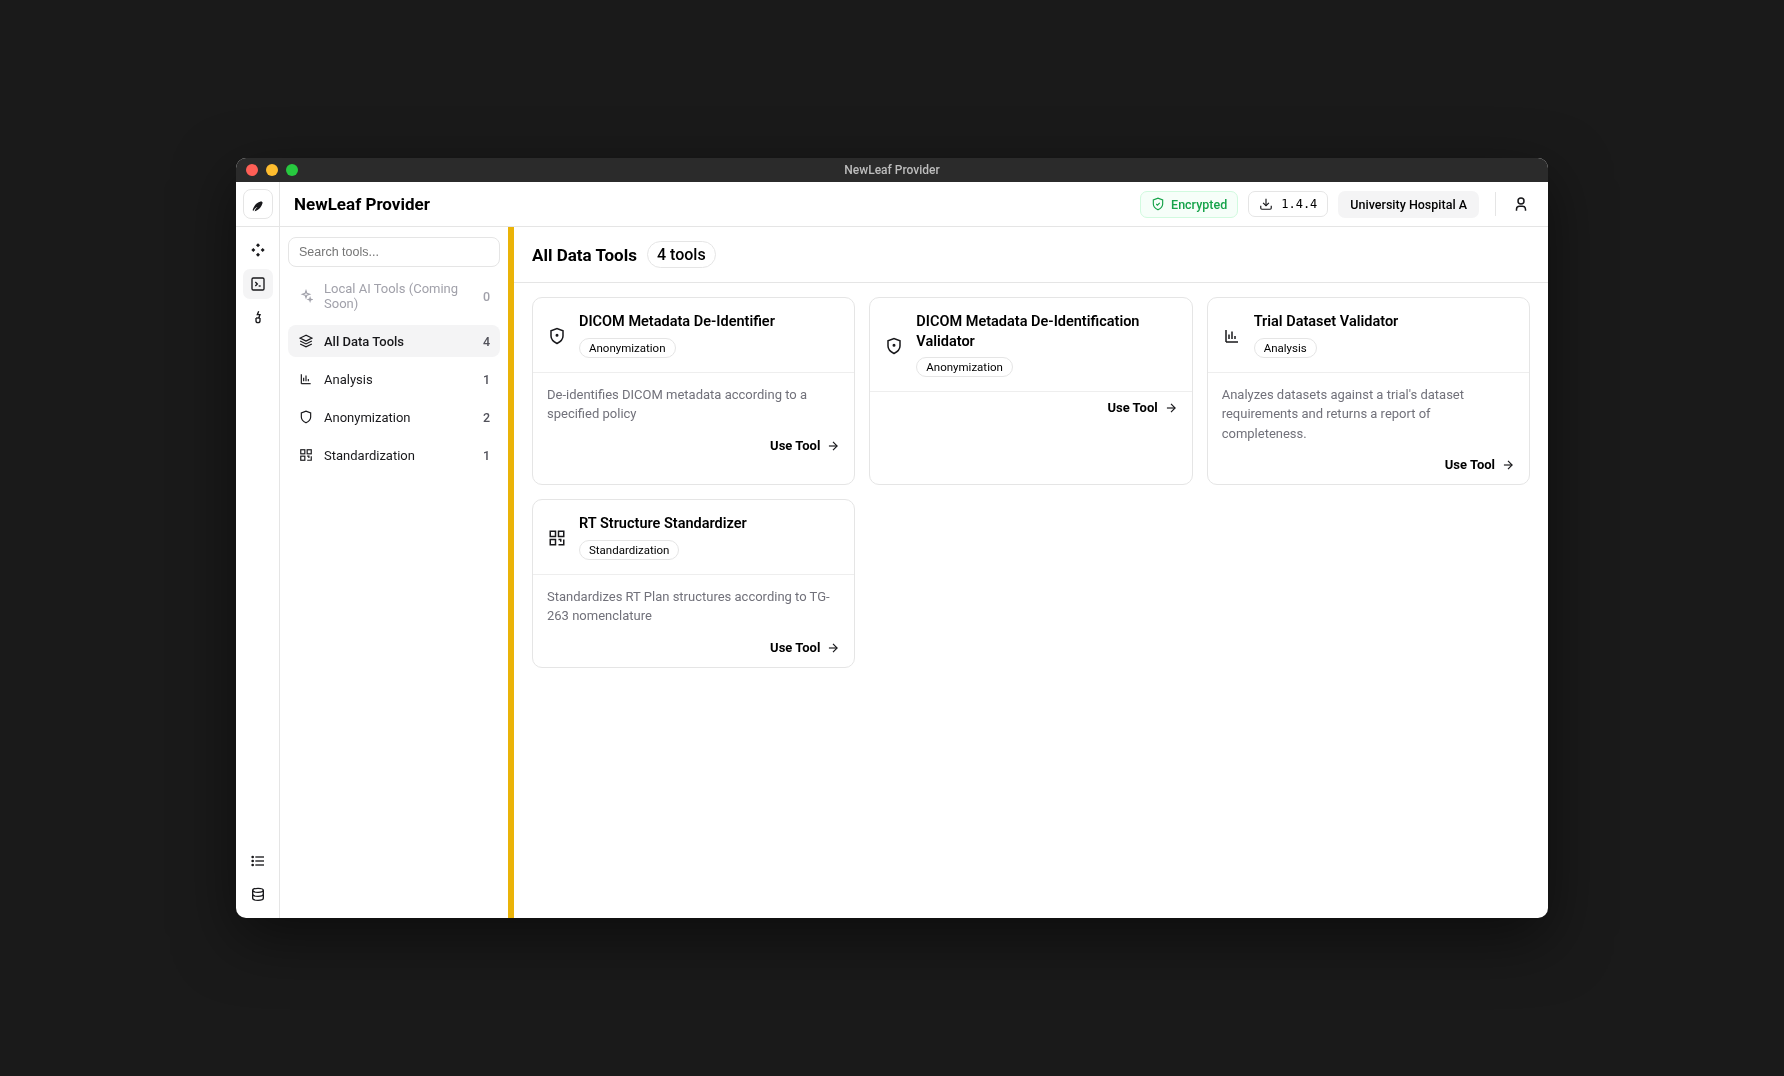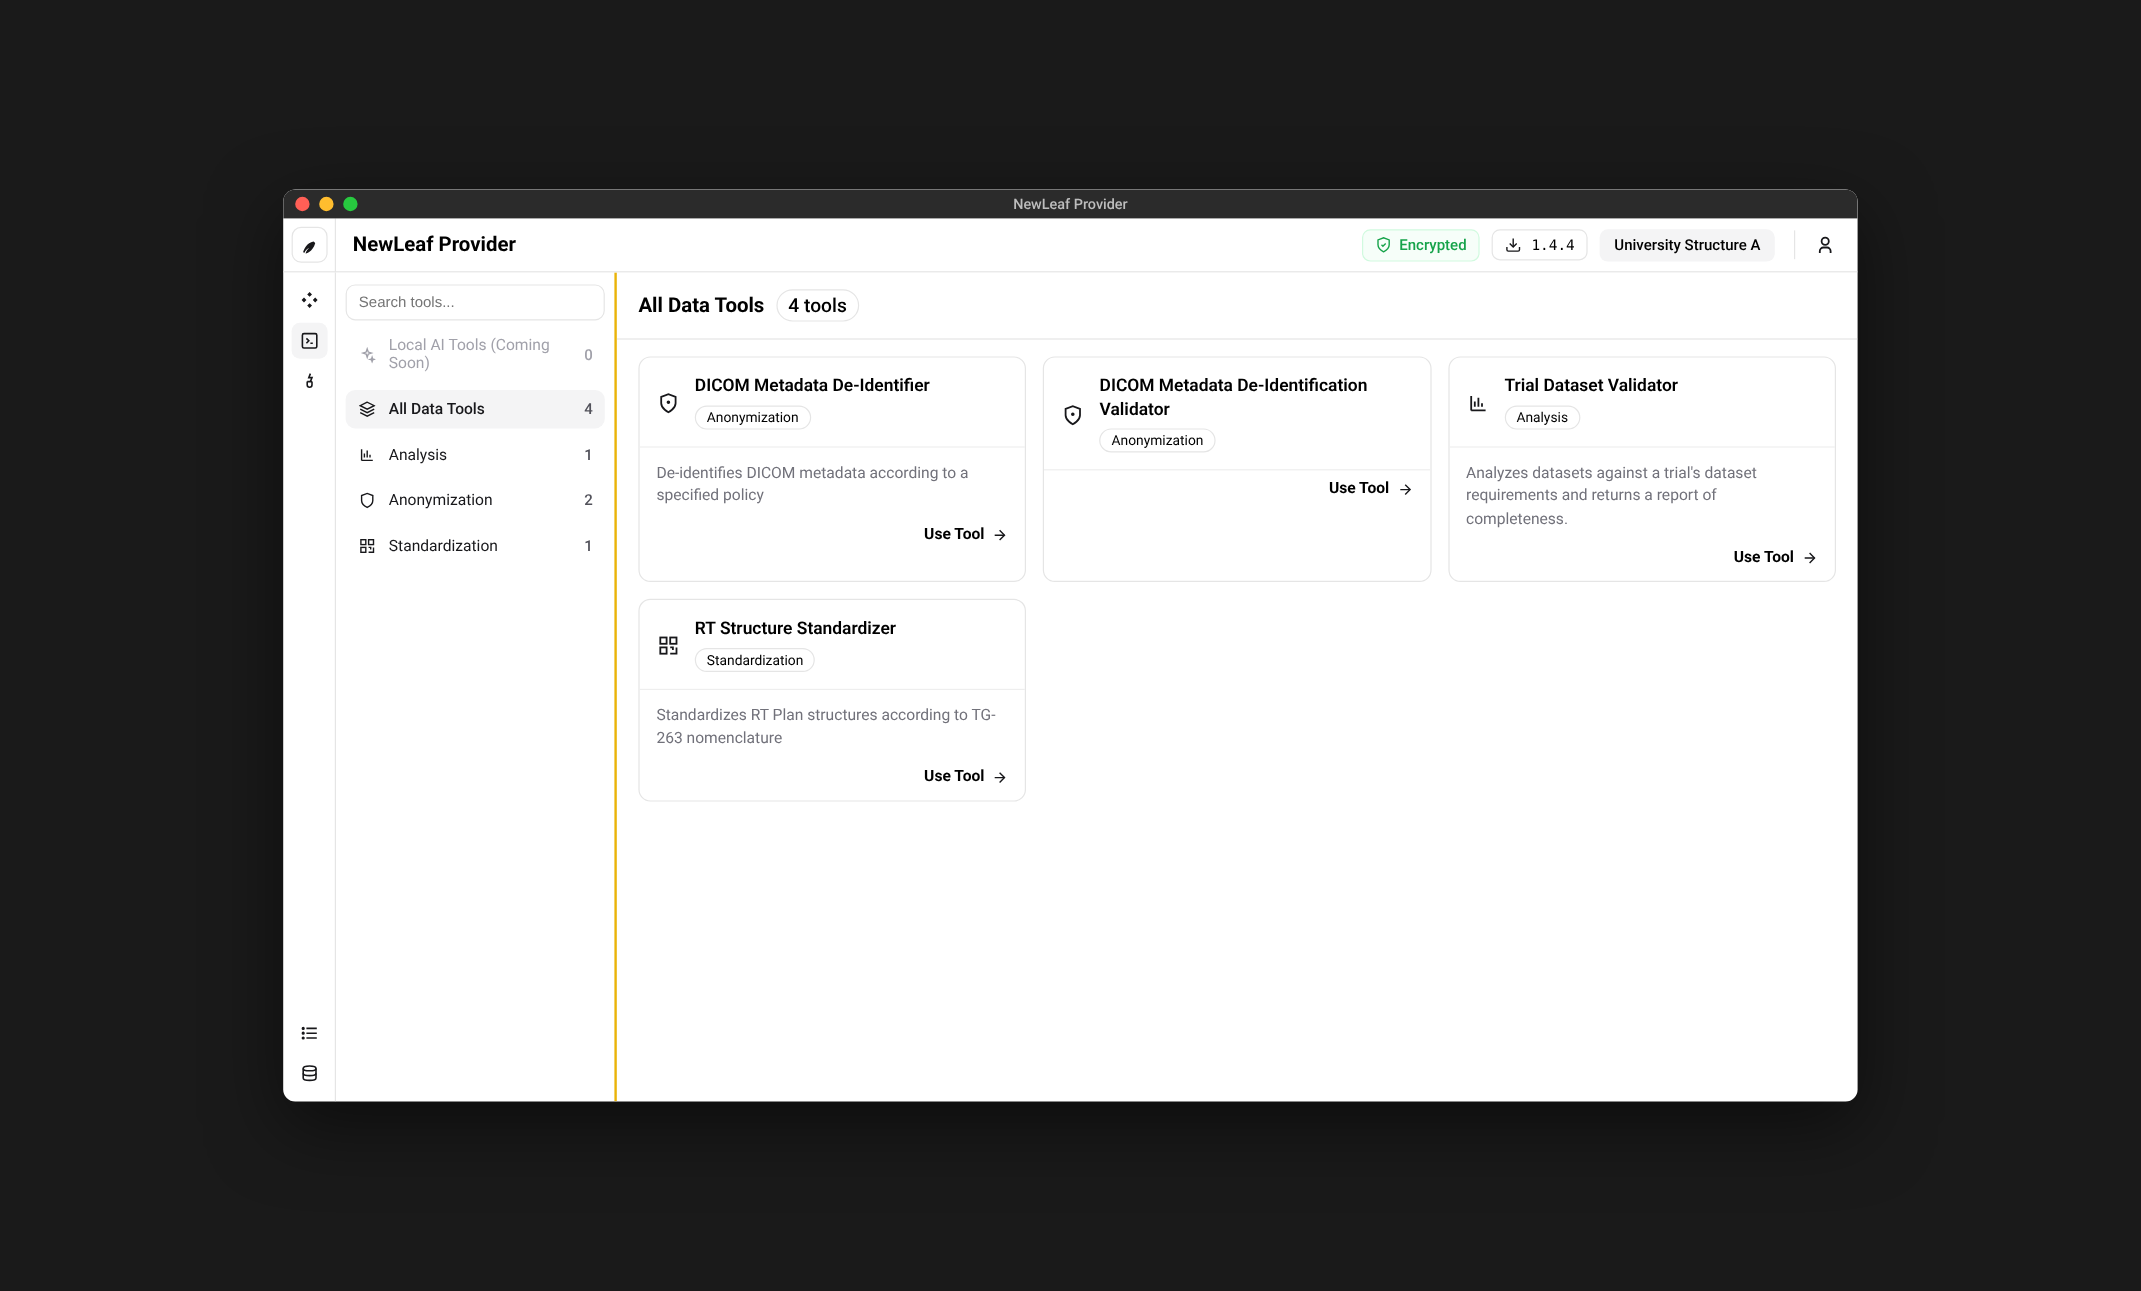--- a/index.html
+++ b/index.html
@@ -135,21 +135,21 @@
   display: flex;
   align-items: center;
   justify-content: center;
   cursor: pointer;
   color: #18181b;
 }
 .rail-btn.active { background: #f4f4f5; }
 .rail-spacer { flex: 1; }
 .sidebar {
   width: 234px;
-  border-right: 2px solid #eab308;
+  border-right: 6px solid #eab308;
   padding: 10px 8px;
   display: flex;
   flex-direction: column;
   gap: 6px;
 }
 .search {
   border: 1px solid #e5e5e5;
   border-radius: 8px;
   padding: 7px 10px;
   font-size: 12.5px;
@@ -270,21 +270,21 @@
       <span>Encrypted</span>
     </div>
     <div class="version-pill">
       <svg width="14" height="14" viewBox="0 0 24 24" fill="none" stroke="#18181b" stroke-width="2">
           <path d="M21 15v4a2 2 0 0 1-2 2H5a2 2 0 0 1-2-2v-4"></path>
           <polyline points="7 10 12 15 17 10"></polyline>
           <line x1="12" y1="15" x2="12" y2="3"></line>
         </svg>
       <span>1.4.4</span>
     </div>
-    <div class="org-pill">University Structure A</div>
+    <div class="org-pill">University Hospital A</div>
     <div class="divider"></div>
     <div class="user-icon">
       <svg width="18" height="18" viewBox="0 0 24 24" fill="none" stroke="#18181b" stroke-width="2">
           <circle cx="12" cy="8" r="4"></circle>
           <path d="M6 21v-2a4 4 0 0 1 4-4h4a4 4 0 0 1 4 4v2"></path>
         </svg>
     </div>
   </div>
 
   <div class="body-area">

